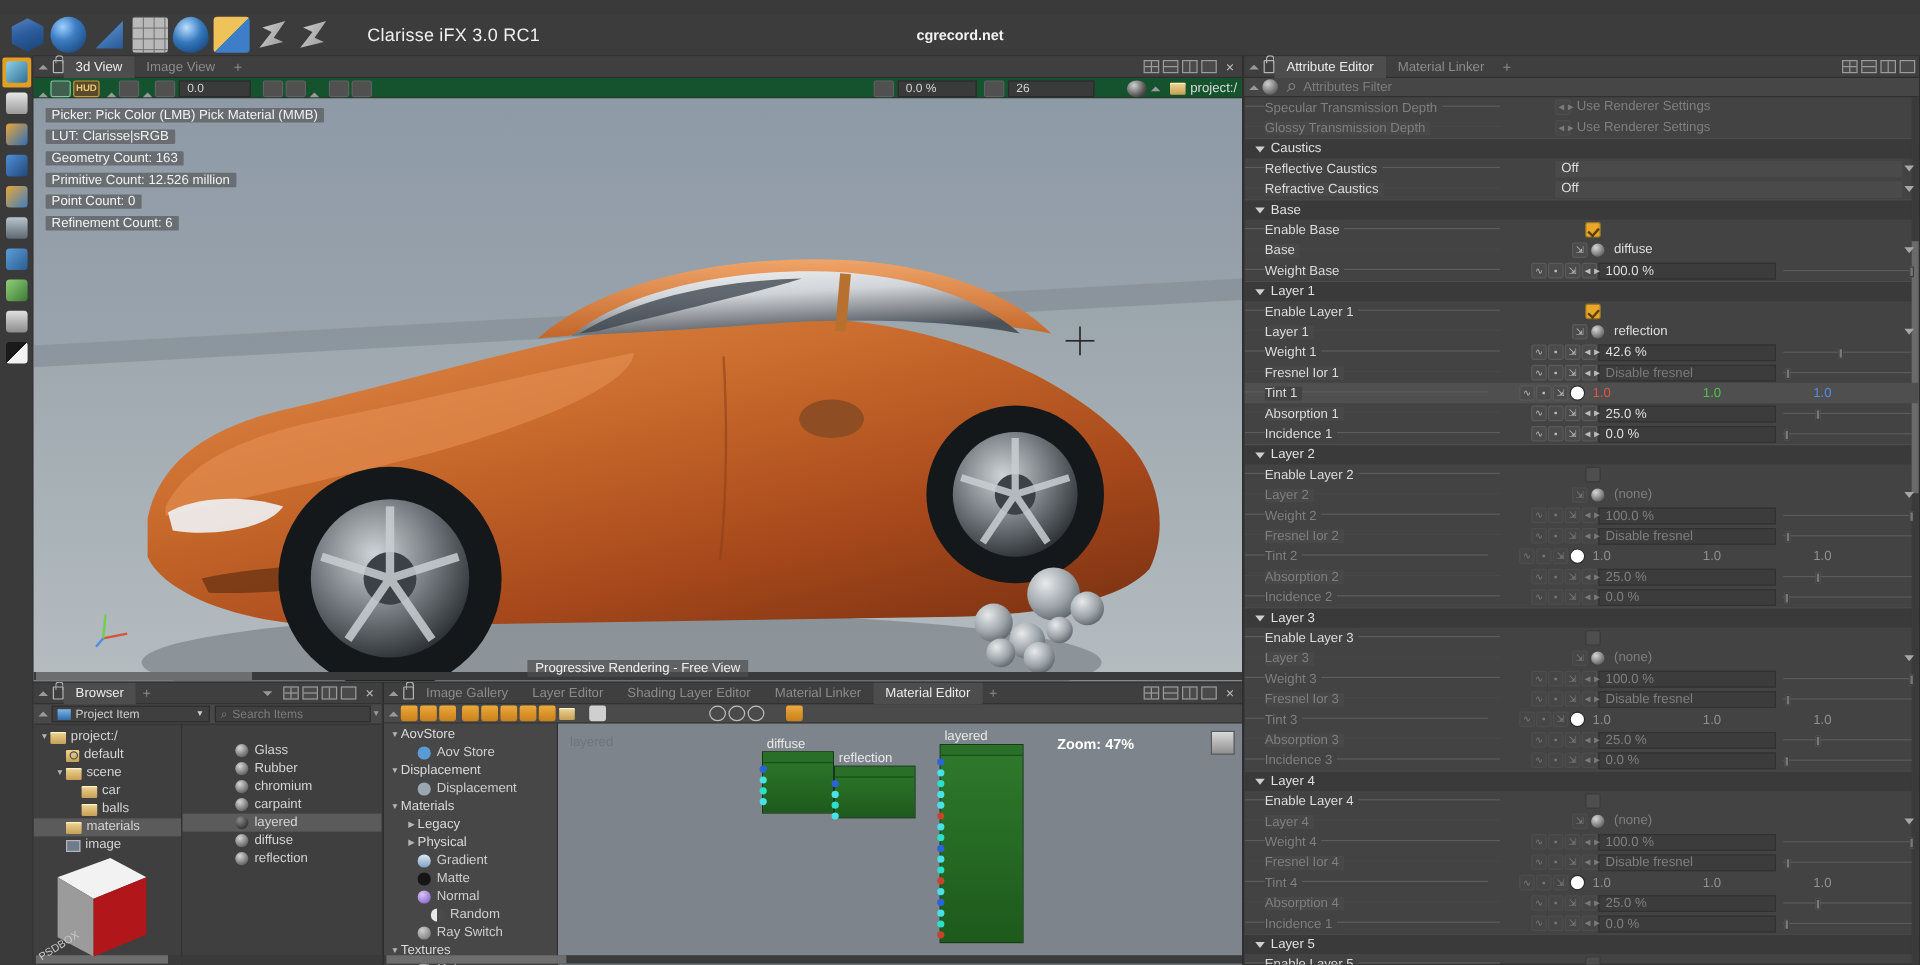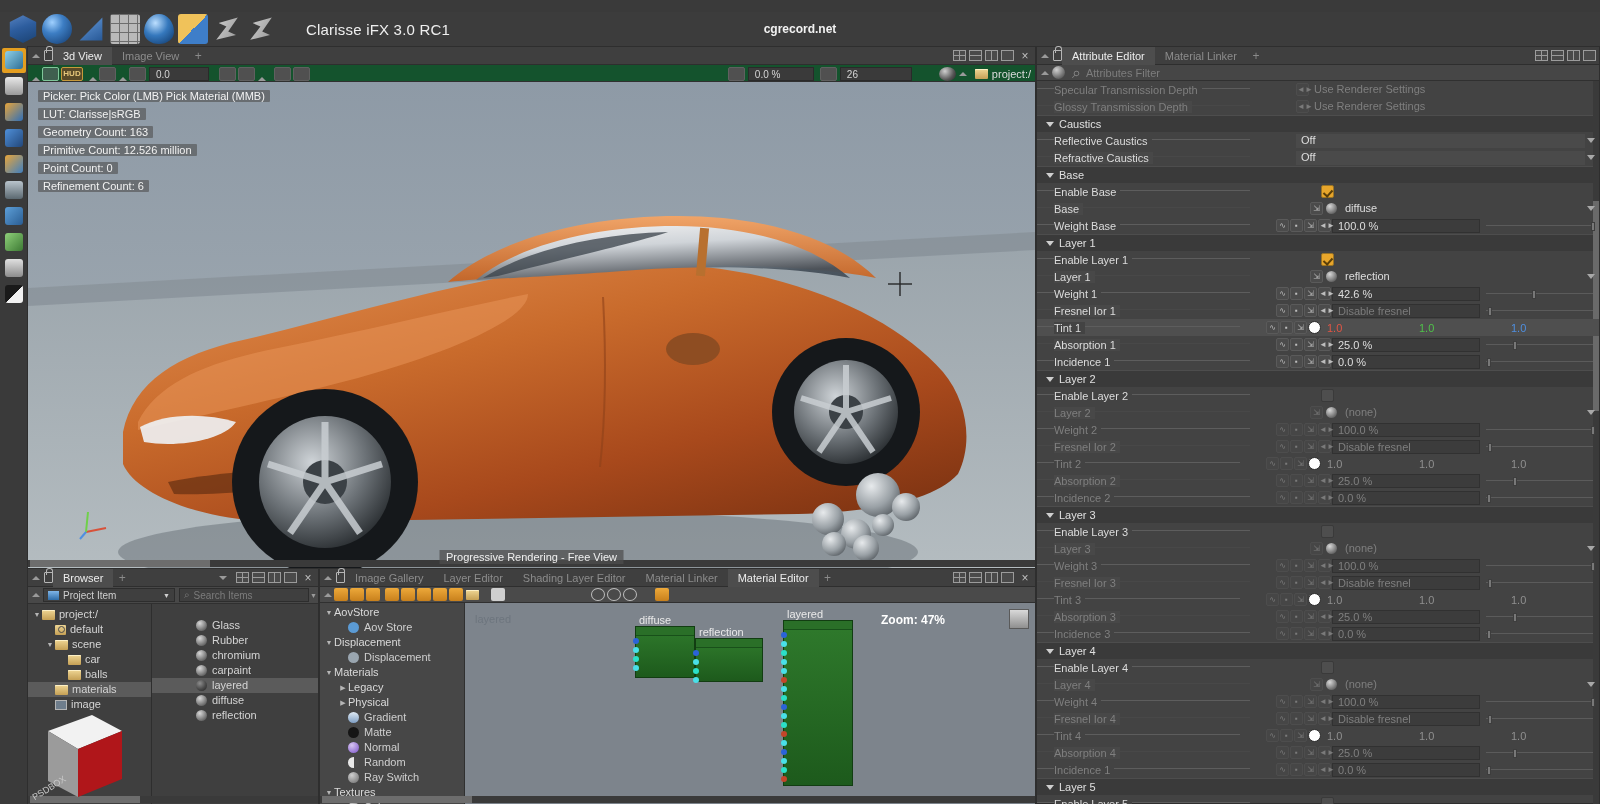--- a/index.html
+++ b/index.html
@@ -614,21 +614,21 @@
           <div class="mrow" style="padding-left: 18px;">
             <span class="tw"></span>
             <span style="width: 11px; height: 11px; border-radius: 50%; margin-right: 5px; background: rgb(21, 21, 21);"></span>
             <span style="color: rgb(207, 207, 207);">Matte</span>
           </div>
           <div class="mrow" style="padding-left: 18px;">
             <span class="tw"></span>
             <span style="width: 11px; height: 11px; border-radius: 50%; margin-right: 5px; background: radial-gradient(circle at 35% 30%, rgb(216, 198, 242), rgb(122, 82, 200));"></span>
             <span style="color: rgb(207, 207, 207);">Normal</span>
           </div>
-          <div class="mrow" style="padding-left: 18px;">
+          <div class="mrow" style="padding-left: 18px; margin-left: 11px;">
             <span class="tw"></span>
             <span style="width: 11px; height: 11px; border-radius: 50%; margin-right: 5px; background: linear-gradient(90deg, rgb(232, 232, 232) 50%, rgb(74, 74, 74) 50%);"></span>
             <span style="color: rgb(207, 207, 207);">Random</span>
           </div>
           <div class="mrow" style="padding-left: 18px;">
             <span class="tw"></span>
             <span style="width: 11px; height: 11px; border-radius: 50%; margin-right: 5px; background: radial-gradient(circle at 35% 30%, rgb(207, 207, 207), rgb(106, 106, 106));"></span>
             <span style="color: rgb(207, 207, 207); text-align: center;">Ray Switch</span>
           </div>
           <div class="mrow" style="padding-left: 4px;">

